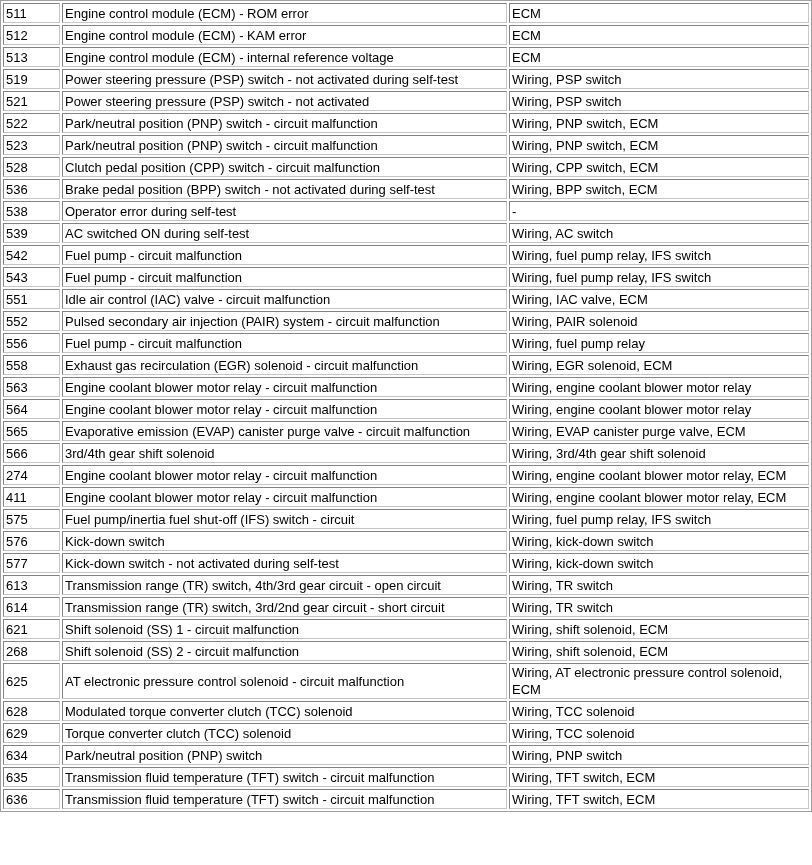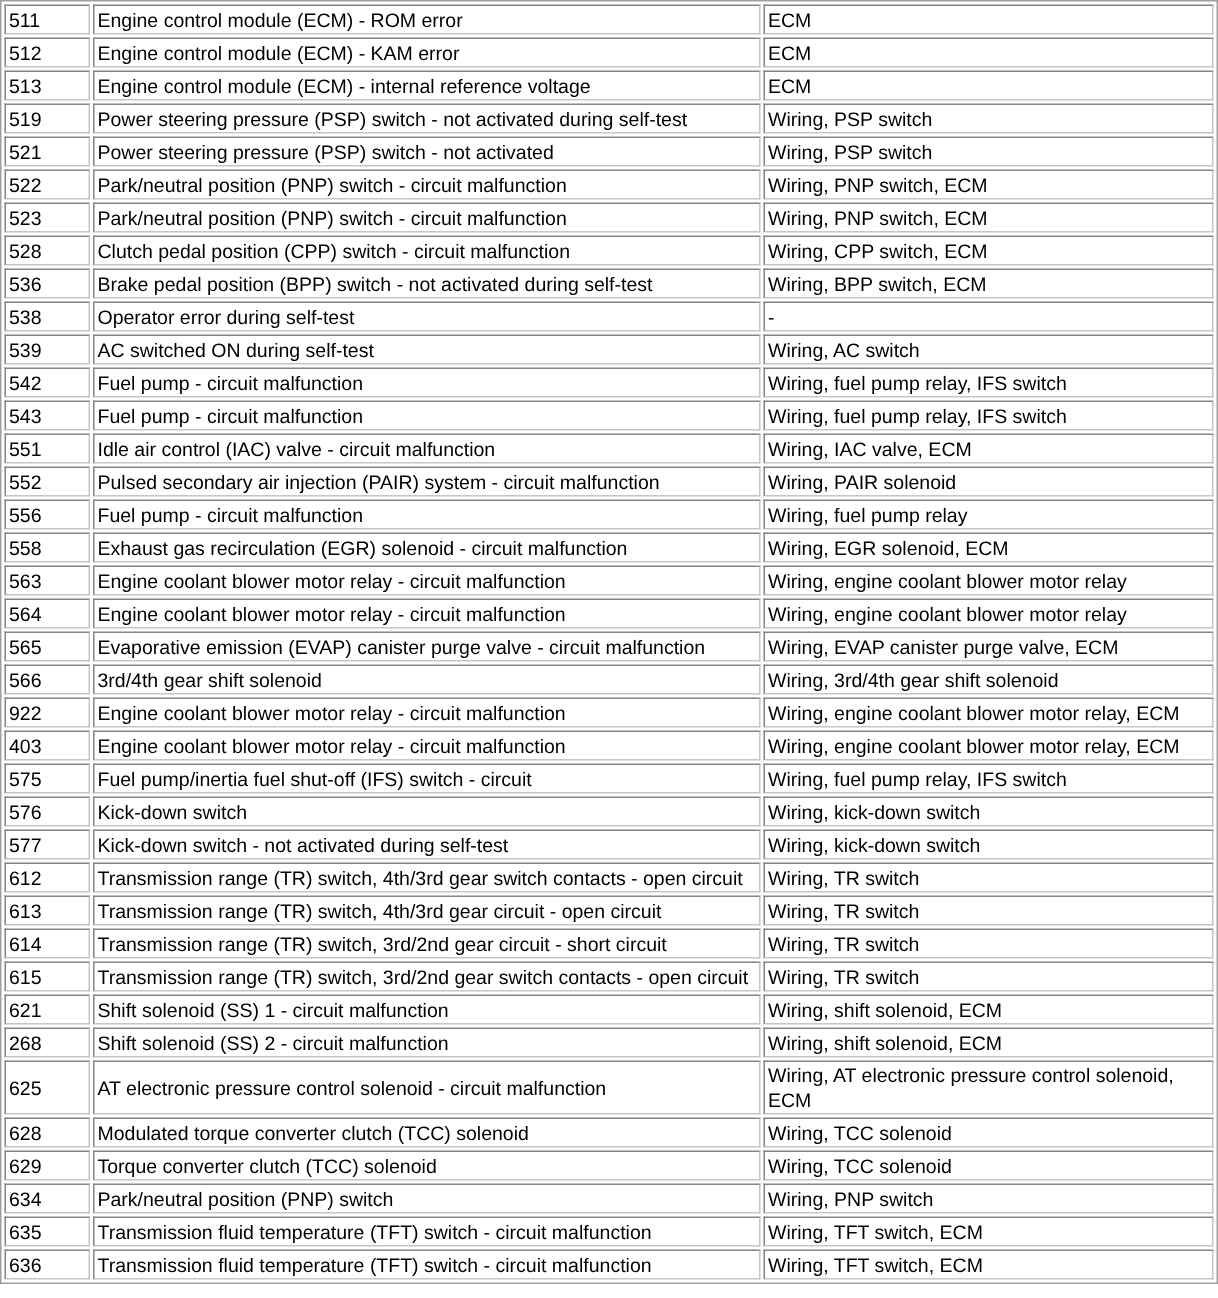--- a/index.html
+++ b/index.html
@@ -146,62 +146,52 @@
         <td>565</td>
         <td>Evaporative emission (EVAP) canister purge valve - circuit malfunction</td>
         <td>Wiring, EVAP canister purge valve, ECM</td>
       </tr>
       <tr>
         <td>566</td>
         <td>3rd/4th gear shift solenoid</td>
         <td>Wiring, 3rd/4th gear shift solenoid</td>
       </tr>
       <tr>
-        <td>922</td>
+        <td>274</td>
         <td>Engine coolant blower motor relay - circuit malfunction</td>
         <td>Wiring, engine coolant blower motor relay, ECM</td>
       </tr>
       <tr>
-        <td>403</td>
+        <td>411</td>
         <td>Engine coolant blower motor relay - circuit malfunction</td>
         <td>Wiring, engine coolant blower motor relay, ECM</td>
       </tr>
       <tr>
         <td>575</td>
         <td>Fuel pump/inertia fuel shut-off (IFS) switch - circuit</td>
         <td>Wiring, fuel pump relay, IFS switch</td>
       </tr>
       <tr>
         <td>576</td>
         <td>Kick-down switch</td>
         <td>Wiring, kick-down switch</td>
       </tr>
       <tr>
         <td>577</td>
         <td>Kick-down switch - not activated during self-test</td>
         <td>Wiring, kick-down switch</td>
       </tr>
       <tr>
-        <td>612</td>
-        <td>Transmission range (TR) switch, 4th/3rd gear switch contacts - open circuit</td>
-        <td>Wiring, TR switch</td>
-      </tr>
-      <tr>
         <td>613</td>
         <td>Transmission range (TR) switch, 4th/3rd gear circuit - open circuit</td>
         <td>Wiring, TR switch</td>
       </tr>
       <tr>
         <td>614</td>
         <td>Transmission range (TR) switch, 3rd/2nd gear circuit - short circuit</td>
-        <td>Wiring, TR switch</td>
-      </tr>
-      <tr>
-        <td>615</td>
-        <td>Transmission range (TR) switch, 3rd/2nd gear switch contacts - open circuit</td>
         <td>Wiring, TR switch</td>
       </tr>
       <tr>
         <td>621</td>
         <td>Shift solenoid (SS) 1 - circuit malfunction</td>
         <td>Wiring, shift solenoid, ECM</td>
       </tr>
       <tr>
         <td>268</td>
         <td>Shift solenoid (SS) 2 - circuit malfunction</td>

